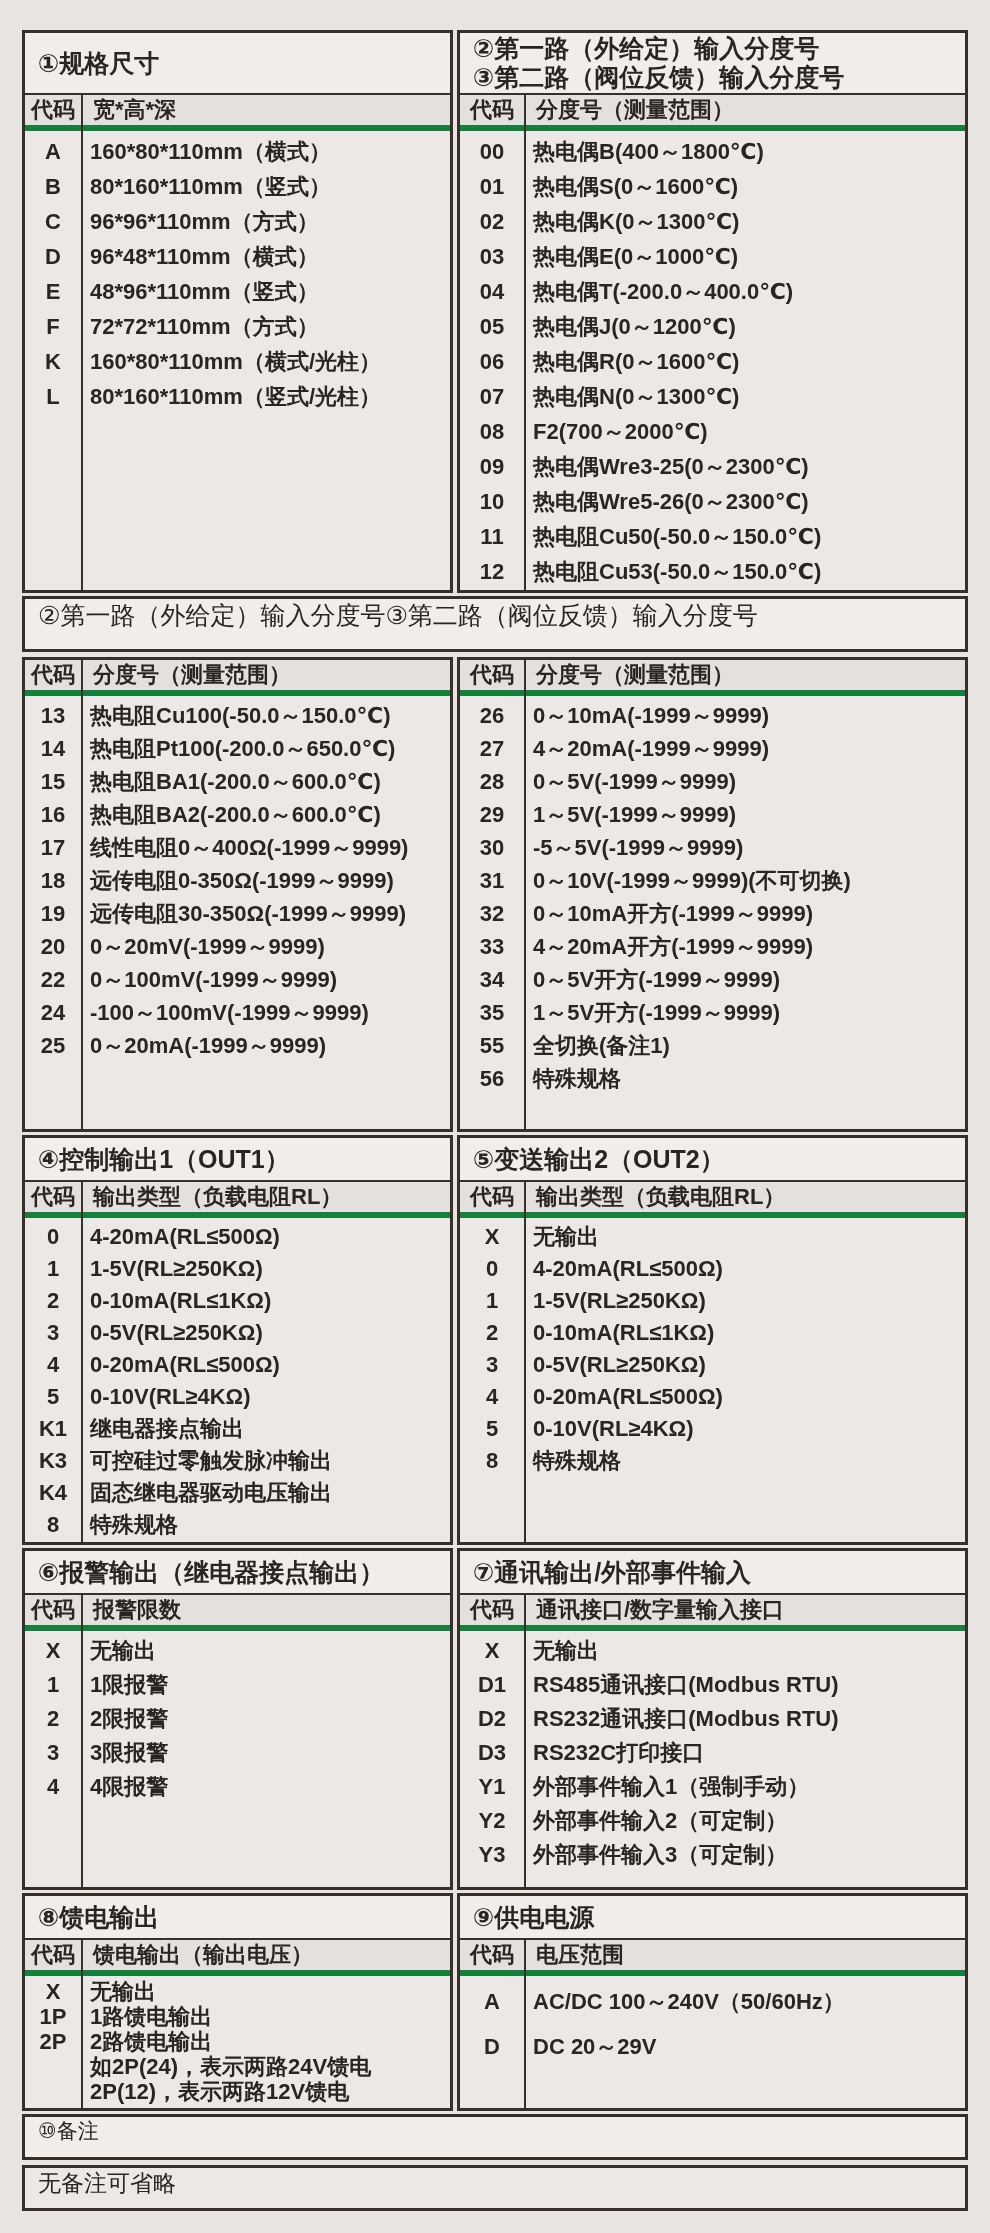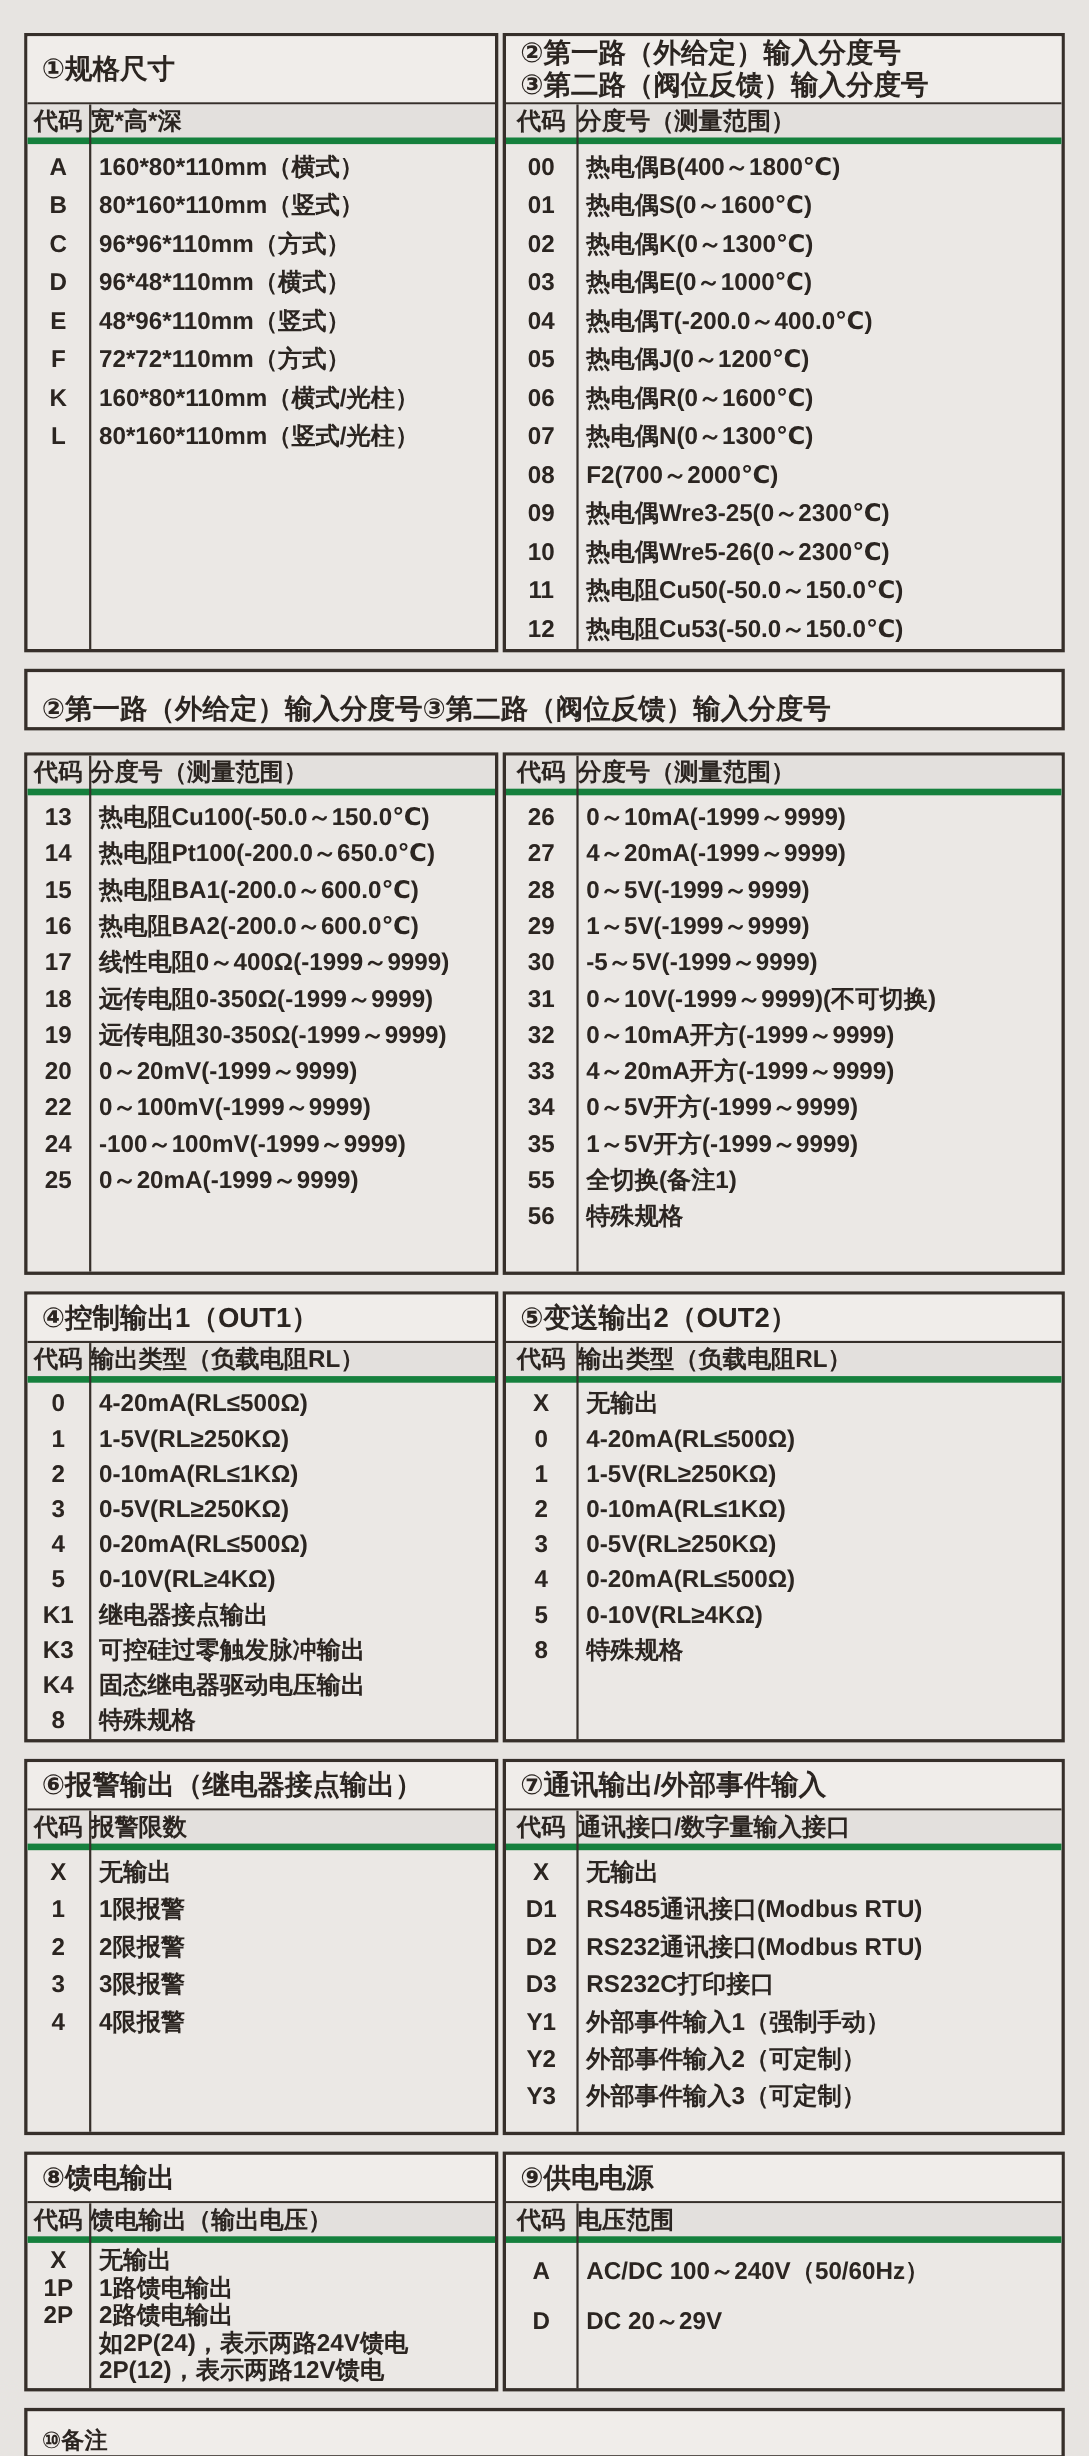--- a/index.html
+++ b/index.html
@@ -5,21 +5,21 @@
   *{box-sizing:border-box;margin:0;padding:0}
   html,body{width:990px;height:2233px;overflow:hidden}
   body{
     background:#e7e4e1;
     font-family:"Liberation Sans","DejaVu Sans",sans-serif;
     color:#2b2521;
   }
   .sheet{position:absolute;left:22px;top:30px;width:946px}
 
   
-  .pair{display:flex;gap:4px;margin-bottom:15px;align-items:center}
+  .pair{display:flex;gap:4px;margin-bottom:3px;align-items:center}
   .panel{border:3px solid #362f2a;background:#ebe8e5;display:flex;flex-direction:column}
   .panel.lp{width:431px;--cw:56px}
   .panel.rp{flex:1;--cw:64px}
 
   .title{
     background:#f0edea;border-bottom:2px solid #362f2a;
     font-weight:bold;font-size:25px;line-height:1.16;
     display:flex;flex-direction:column;justify-content:center;
     padding:2px 0 2px 13px;
   }
@@ -27,38 +27,38 @@
   .t54{height:44px}
 
   .gridwrap{position:relative;flex:1;display:flex;flex-direction:column}
   .vline{position:absolute;left:var(--cw);top:0;bottom:0;width:2px;background:#362f2a}
   .sub{
     display:flex;align-items:center;height:36px;
     background:#e3e0dd;border-bottom:6px solid #15803d;
     font-weight:bold;font-size:22px;
   }
   .sub .code{width:var(--cw);text-align:center;flex:0 0 auto}
-  .sub .desc{padding-left:1px}
+  .sub .desc{padding-left:12px}
 
   .tbody{display:flex;flex-direction:column;padding-top:3px}
   .trow{display:flex;align-items:center;height:var(--rh,35px);font-weight:bold;font-size:22px}
   .trow .code{width:var(--cw);text-align:center;flex:0 0 auto}
   .trow .desc{padding-left:9px;white-space:nowrap}
 
   
   .b-top{--rh:35px;min-height:459px}
   .b-mid{--rh:33px;min-height:433px}
   .b-s45{--rh:32px;min-height:324px}
   .b-s67{--rh:34px;min-height:256px}
   .b-s8{--rh:25px;min-height:132px}
   .b-s9{--rh:45px;min-height:132px}
 
   
-  .block{border:3px solid #362f2a;background:#f0edea;margin-bottom:20px;
-    display:flex;align-items:flex-end;padding-left:13px;font-weight:bold}
+  .block{border:3px solid #362f2a;background:#f0edea;margin-bottom:5px;
+    display:flex;align-items:flex-start;padding-left:13px;font-weight:normal}
   .block.bigbar{height:56px;font-size:25px}
   .block.smallbar{height:46px;font-size:21px}
   .block.notebar{height:46px;font-size:23px;background:#ebe8e5}
 </style>
 </head>
 <body>
 
 <div class="sheet">
 
   <div class="pair">

